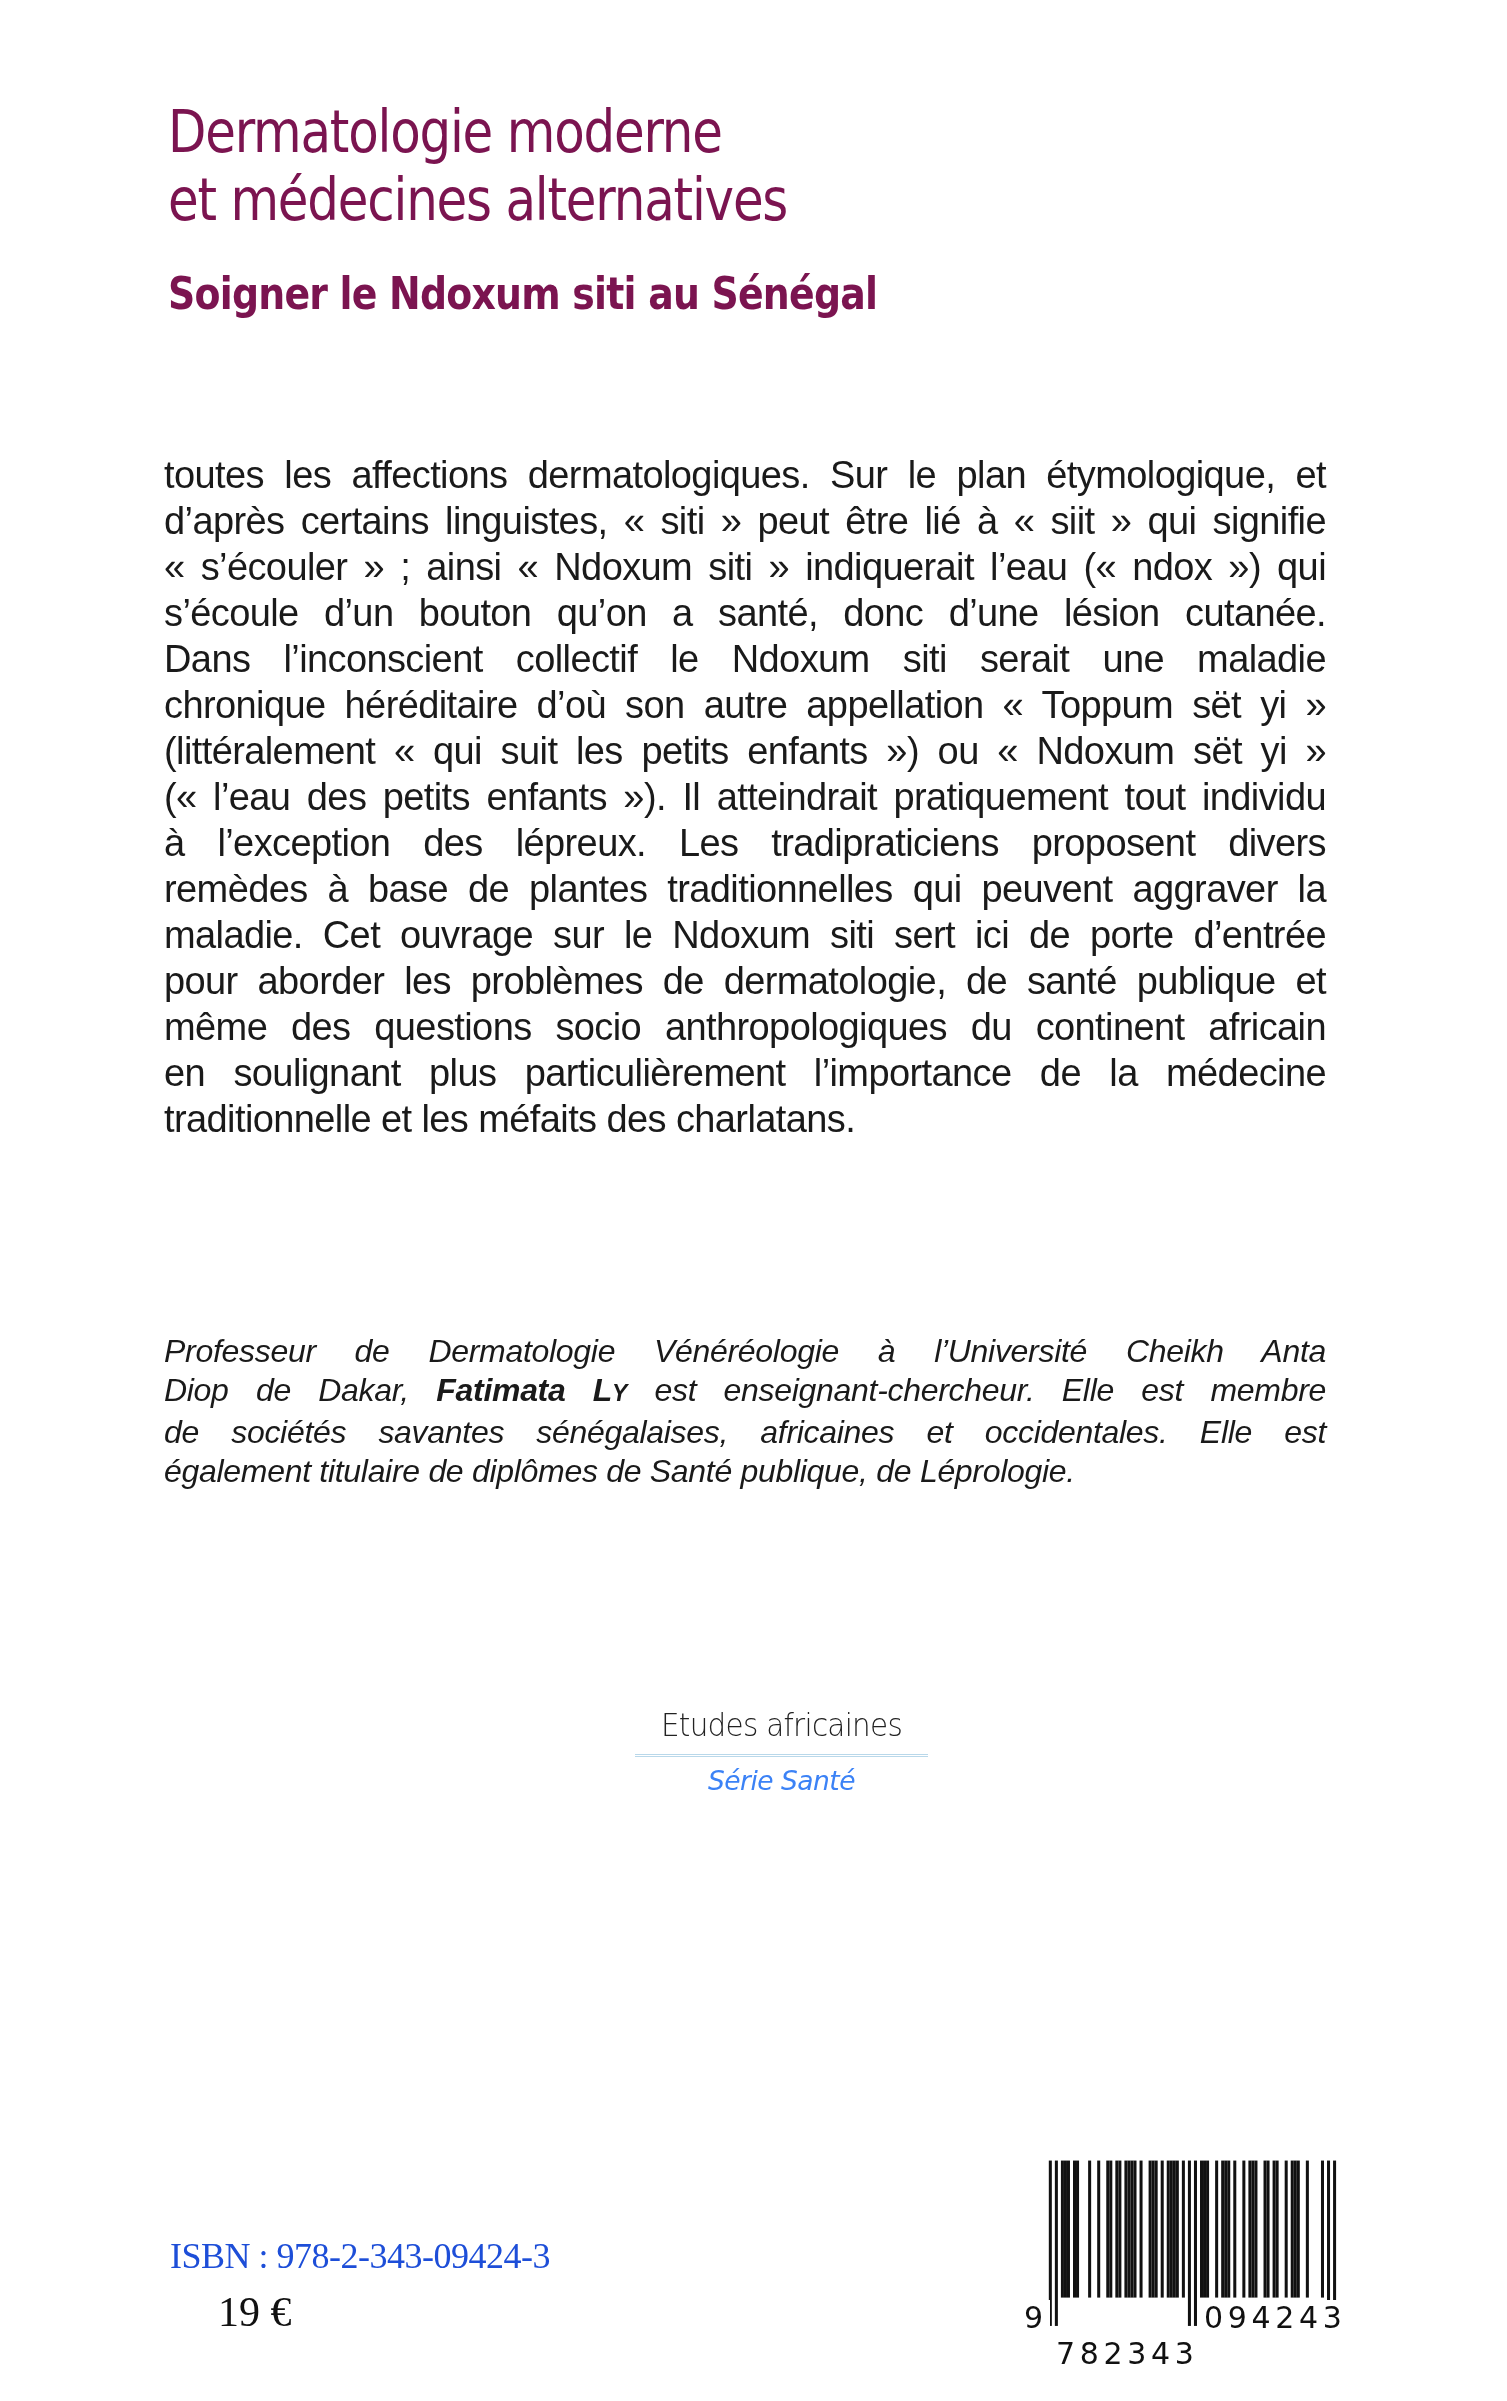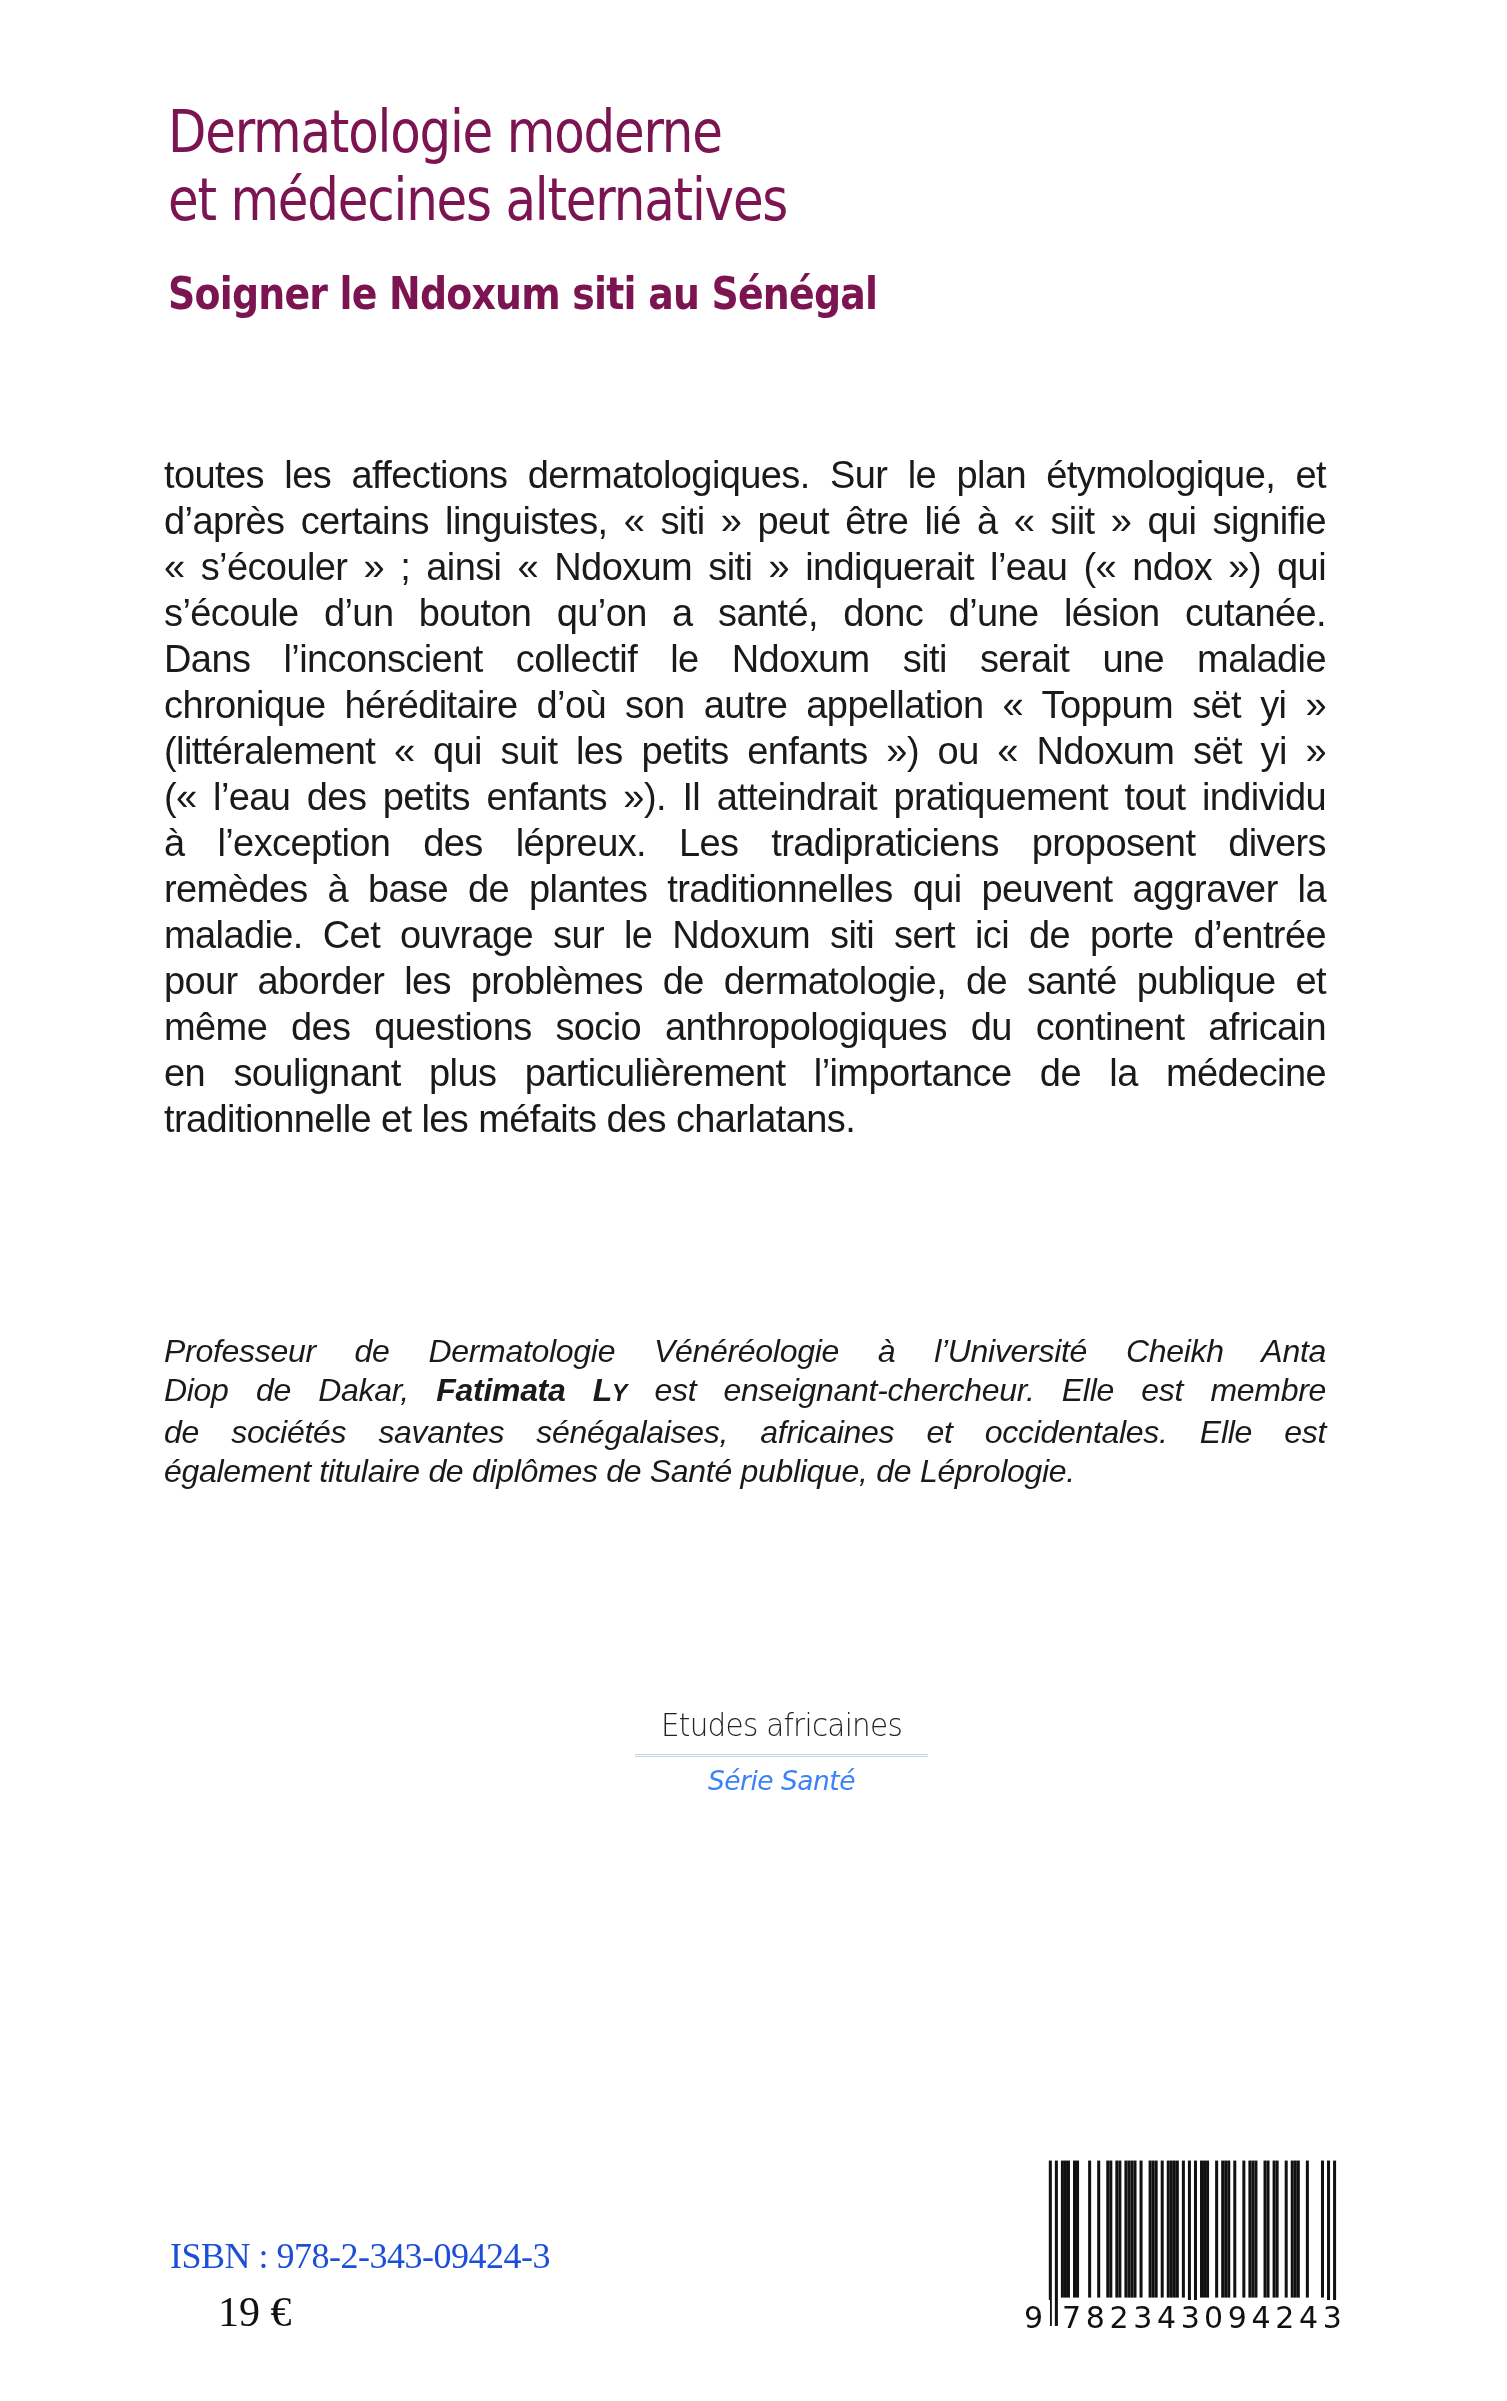--- a/index.html
+++ b/index.html
@@ -156,16 +156,16 @@
       <rect x="287.2" y="8" width="3.2" height="145" fill="#111"></rect>
       <rect x="290.40000000000003" y="8" width="3.2" height="145" fill="#111"></rect>
       <rect x="300" y="8" width="3.2" height="145" fill="#111"></rect>
       <rect x="316" y="8" width="3.2" height="145" fill="#111"></rect>
       <rect x="322.40000000000003" y="8" width="3.2" height="175" fill="#111"></rect>
       <rect x="328.8" y="8" width="3.2" height="175" fill="#111"></rect>
     </svg>
 </div>
 <div class="barcode-digits">
   <span style="left:0px;">9</span>
-  <span style="left:38px;">782343</span>
+  <span style="left:32px;margin-top:36px;">782343</span>
   <span style="left:180px;">094243</span>
 </div>
 
 
 </body></html>

